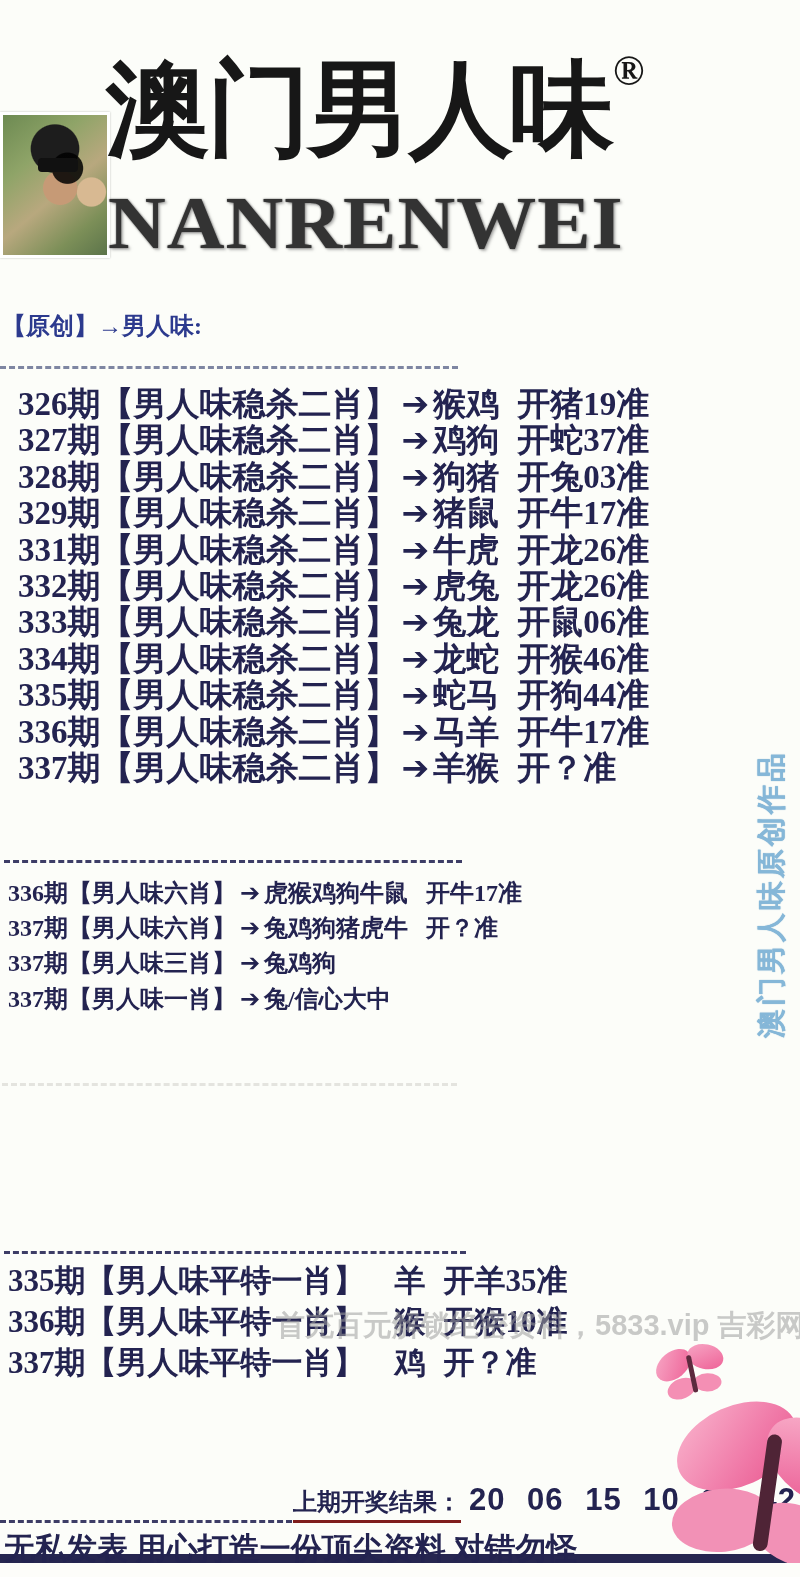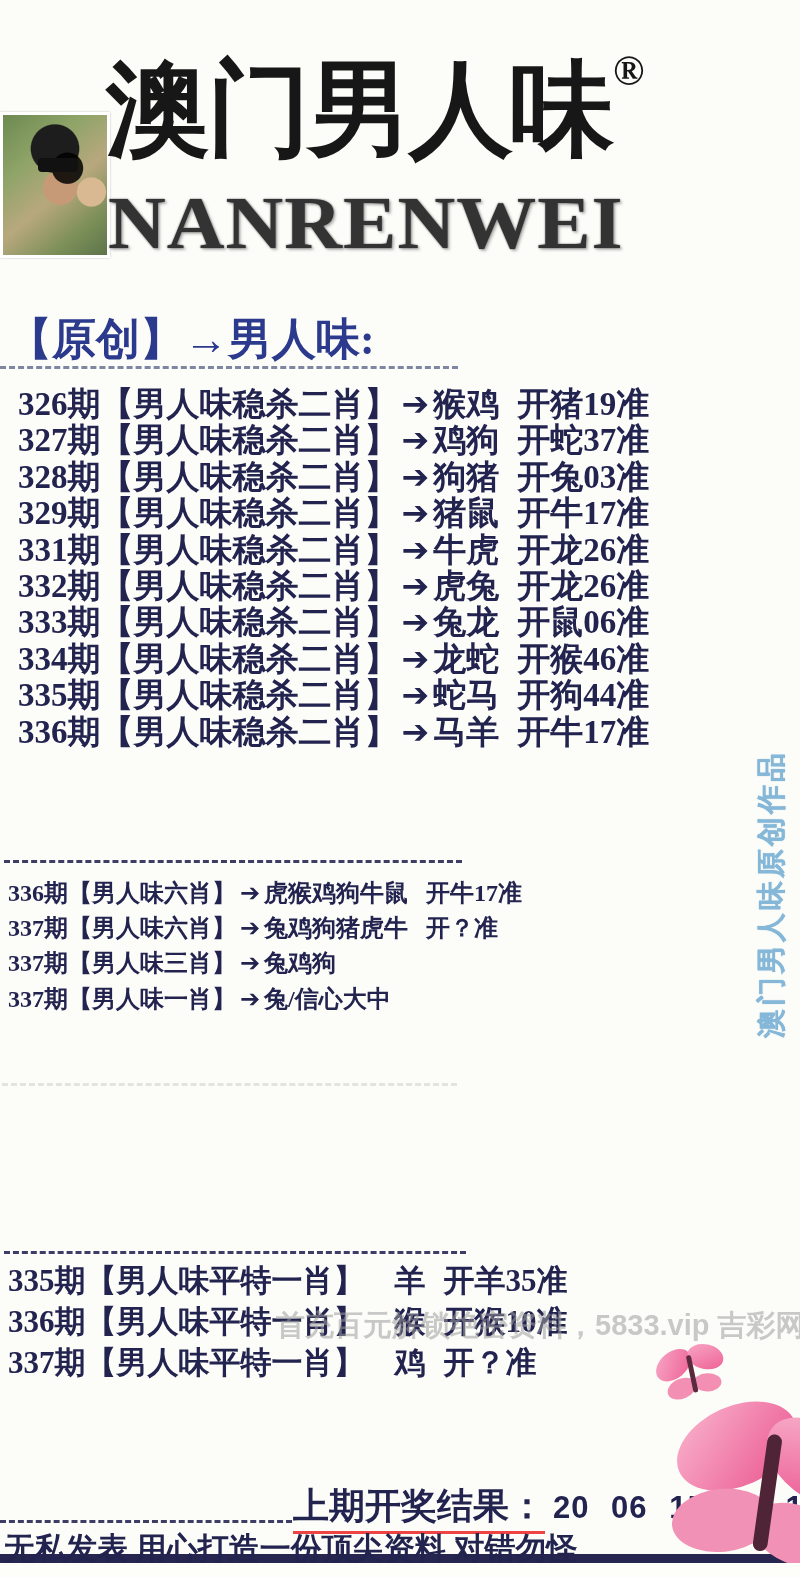--- a/index.html
+++ b/index.html
@@ -17,21 +17,21 @@
            linear-gradient(140deg,#6d8a52 0%,#8fa468 30%,#b8a87e 55%,#7c8f58 80%,#5c744a 100%);}
   .photo .glasses{position:absolute;left:34%;top:31%;width:38%;height:10%;background:#111;border-radius:4px;}
   .title{position:absolute;left:106px;top:48px;font-size:104px;font-weight:bold;color:#171717;
          letter-spacing:-3px;white-space:nowrap;line-height:1.1;}
   .title sup{font-size:42px;font-weight:bold;vertical-align:60px;letter-spacing:0;margin-left:2px;}
   .subtitle{position:absolute;left:108px;top:182px;font-size:80px;font-weight:bold;color:#333;
             letter-spacing:1px;transform:scaleY(.92);transform-origin:top left;white-space:nowrap;
             text-shadow:0 0 2px rgba(70,70,70,.9),2px 2px 3px rgba(130,130,130,.55);}
 
   
-  .intro{position:absolute;left:8px;top:310px;font-size:44px;font-weight:bold;color:#2c3a8e;white-space:nowrap;}
+  .intro{position:absolute;left:2px;top:310px;font-size:24px;font-weight:bold;color:#2c3a8e;white-space:nowrap;}
 
   
   .dash{position:absolute;height:0;border-top:3px dashed #7e86a2;}
   .dash.d1{left:0;top:366px;width:458px;}
   .dash.d2{left:4px;top:860px;width:458px;border-top-color:#3d3d66;}
   .dash.d3{left:2px;top:1083px;width:455px;border-top-color:#e4e4df;}
   .dash.d4{left:4px;top:1251px;width:462px;border-top-color:#3d3d66;}
   .dash.d5{left:0;top:1520px;width:292px;border-top-color:#3d3d66;}
 
   
@@ -51,21 +51,21 @@
              font-family:"Liberation Sans","DejaVu Sans",sans-serif;
              font-size:29px;font-weight:bold;color:#85b7d8;letter-spacing:3px;white-space:nowrap;
              text-shadow:0 0 1px #6aa2c8;}
 
   
   .watermark{position:absolute;left:276px;top:1306px;font-family:"Liberation Sans","DejaVu Sans",sans-serif;
              font-size:29px;font-weight:bold;color:#9f9f9f;opacity:.55;white-space:nowrap;z-index:5;}
 
   
   .result-line{position:absolute;left:293px;top:1482px;white-space:nowrap;z-index:2;}
-  .result-line .label{font-size:36px;font-weight:bold;color:#232350;border-bottom:3px solid #ef4444;
+  .result-line .label{font-size:24px;font-weight:bold;color:#232350;border-bottom:3px solid #7f1d1d;
                       padding-bottom:5px;}
   .result-line .numbers{font-family:"Liberation Sans","DejaVu Sans",sans-serif;font-size:31px;
                         font-weight:bold;color:#232350;letter-spacing:1px;word-spacing:12px;margin-left:8px;}
   .disclaimer{position:absolute;left:4px;top:1528px;font-size:31px;font-weight:bold;color:#232350;
               white-space:pre;z-index:2;}
   .bottom-bar{position:absolute;left:0;bottom:0;width:800px;height:9px;background:#262650;z-index:1;}
 
   
   .butterfly{position:absolute;z-index:6;}
   .butterfly.small{left:650px;top:1340px;width:84px;height:66px;transform:rotate(-12deg);}
@@ -94,20 +94,21 @@
       <div class="tip-row"><span class="period">326期</span><span class="category">【男人味稳杀二肖】</span><span class="arrow">➔</span><span class="pick">猴鸡</span><span class="result">开猪19准</span></div>
       <div class="tip-row"><span class="period">327期</span><span class="category">【男人味稳杀二肖】</span><span class="arrow">➔</span><span class="pick">鸡狗</span><span class="result">开蛇37准</span></div>
       <div class="tip-row"><span class="period">328期</span><span class="category">【男人味稳杀二肖】</span><span class="arrow">➔</span><span class="pick">狗猪</span><span class="result">开兔03准</span></div>
       <div class="tip-row"><span class="period">329期</span><span class="category">【男人味稳杀二肖】</span><span class="arrow">➔</span><span class="pick">猪鼠</span><span class="result">开牛17准</span></div>
       <div class="tip-row"><span class="period">331期</span><span class="category">【男人味稳杀二肖】</span><span class="arrow">➔</span><span class="pick">牛虎</span><span class="result">开龙26准</span></div>
       <div class="tip-row"><span class="period">332期</span><span class="category">【男人味稳杀二肖】</span><span class="arrow">➔</span><span class="pick">虎兔</span><span class="result">开龙26准</span></div>
       <div class="tip-row"><span class="period">333期</span><span class="category">【男人味稳杀二肖】</span><span class="arrow">➔</span><span class="pick">兔龙</span><span class="result">开鼠06准</span></div>
       <div class="tip-row"><span class="period">334期</span><span class="category">【男人味稳杀二肖】</span><span class="arrow">➔</span><span class="pick">龙蛇</span><span class="result">开猴46准</span></div>
       <div class="tip-row"><span class="period">335期</span><span class="category">【男人味稳杀二肖】</span><span class="arrow">➔</span><span class="pick">蛇马</span><span class="result">开狗44准</span></div>
       <div class="tip-row"><span class="period">336期</span><span class="category">【男人味稳杀二肖】</span><span class="arrow">➔</span><span class="pick">马羊</span><span class="result">开牛17准</span></div>
+      <div class="tip-row"><span class="period">337期</span><span class="category">【男人味稳杀二肖】</span><span class="arrow">➔</span><span class="pick">羊猴</span><span class="result">开？准</span></div>
     </div>
   <div class="section sec2">
       <div class="tip-row"><span class="period">336期</span><span class="category">【男人味六肖】</span><span class="arrow">➔</span><span class="pick">虎猴鸡狗牛鼠</span><span class="result">开牛17准</span></div>
       <div class="tip-row"><span class="period">337期</span><span class="category">【男人味六肖】</span><span class="arrow">➔</span><span class="pick">兔鸡狗猪虎牛</span><span class="result">开？准</span></div>
       <div class="tip-row"><span class="period">337期</span><span class="category">【男人味三肖】</span><span class="arrow">➔</span><span class="pick">兔鸡狗</span></div>
       <div class="tip-row"><span class="period">337期</span><span class="category">【男人味一肖】</span><span class="arrow">➔</span><span class="pick">兔/信心大中</span></div>
     </div>
   <div class="section sec3">
       <div class="tip-row"><span class="period">335期</span><span class="category">【男人味平特一肖】</span><span class="pick">羊</span><span class="result">开羊35准</span></div>
       <div class="tip-row"><span class="period">336期</span><span class="category">【男人味平特一肖】</span><span class="pick">猴</span><span class="result">开猴10准</span></div>

